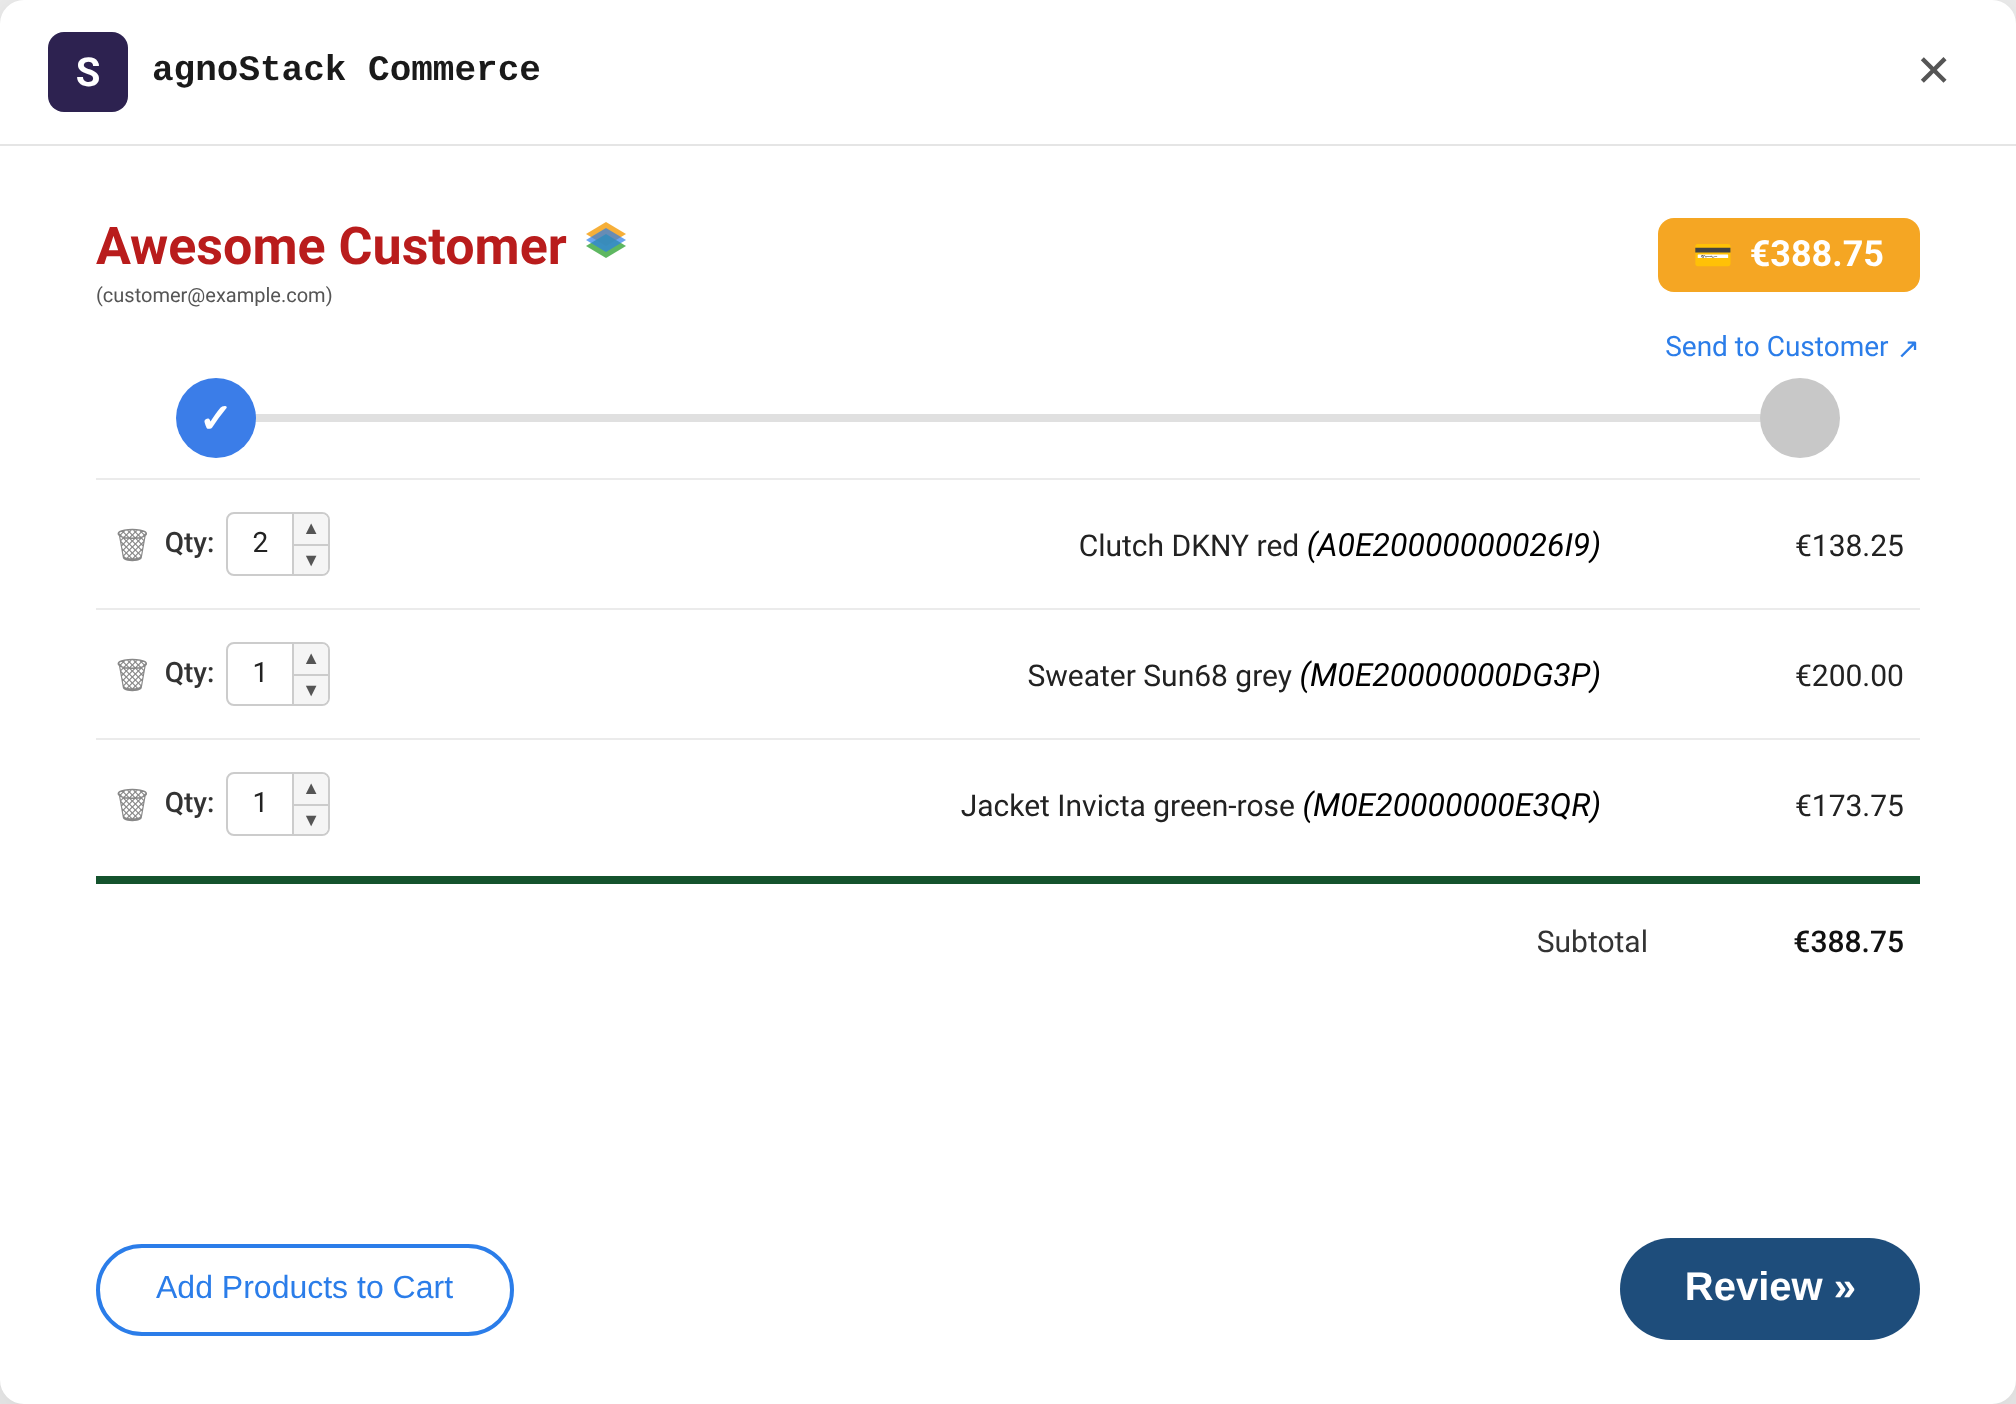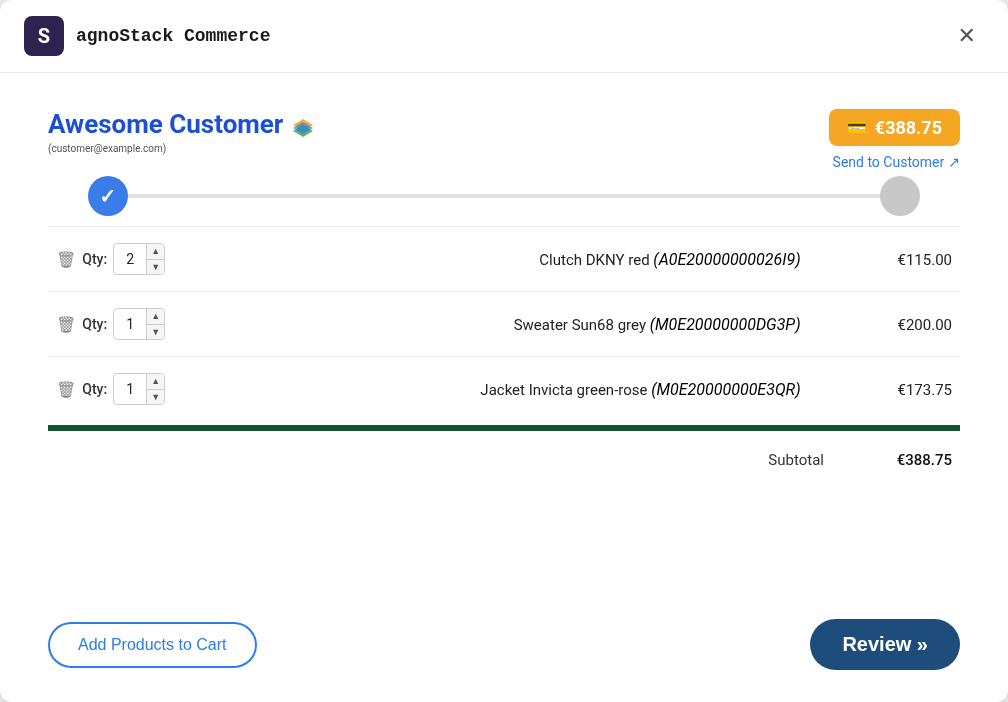--- a/index.html
+++ b/index.html
@@ -71,25 +71,25 @@
       align-items: flex-start;
       justify-content: space-between;
       margin-bottom: 4px;
     }
     .customer-name-block {
       display: flex;
       flex-direction: column;
     }
     .customer-name {
       display: flex;
-      align-items: flex-end;
+      align-items: flex-start;
       gap: 8px;
       font-size: 26px;
       font-weight: 700;
-      color: #1d4ed8;
+      color: #b91c1c;
     }
     .customer-icon {
       display: inline-flex;
       align-items: center;
       font-size: 22px;
     }
     .customer-email {
       font-size: 10px;
       color: #555;
       margin-top: 4px;
@@ -115,20 +115,21 @@
       font-size: 16px;
     }
     .send-link {
       color: #2b7de9;
       font-size: 14px;
       text-decoration: none;
       cursor: pointer;
       display: flex;
       align-items: flex-start;
       gap: 4px;
+      margin-top: 12px;
     }
     
     .progress-bar-wrap {
       display: flex;
       align-items: center;
       margin: 24px 0 28px;
       padding: 0 60px;
       position: relative;
     }
     .progress-track {
@@ -246,21 +247,21 @@
       text-align: right;
       white-space: nowrap;
     }
     
     .subtotal-row {
       display: flex;
       justify-content: flex-end;
       align-items: center;
       gap: 48px;
       padding: 20px 8px 8px;
-      border-top: 6px solid #14532d;
+      border-top: 4px solid #14532d;
       margin-top: 4px;
     }
     .subtotal-label {
       font-size: 15px;
       color: #333;
     }
     .subtotal-value {
       font-size: 15px;
       color: #111;
       font-weight: 500;
@@ -364,21 +365,21 @@
             </div>
           </div>
         </div>
       </td>
       <td style="text-align:right; padding-right: 16px;">
         <span class="product-name">
           Clutch DKNY red <span class="product-sku">(A0E20000000026I9)</span>
         </span>
       </td>
       <td style="text-align:right; min-width:90px;">
-        <span class="product-price">€115.00</span>
+        <span class="product-price">€138.25</span>
       </td>
     </tr>
           <tr class="item-row">
       <td style="width:220px;">
         <div class="qty-cell">
           <span class="trash-icon">🗑</span>
           <span class="qty-label">Qty:</span>
           <div class="qty-input">
             <span class="qty-number">1</span>
             <div class="qty-arrows">

